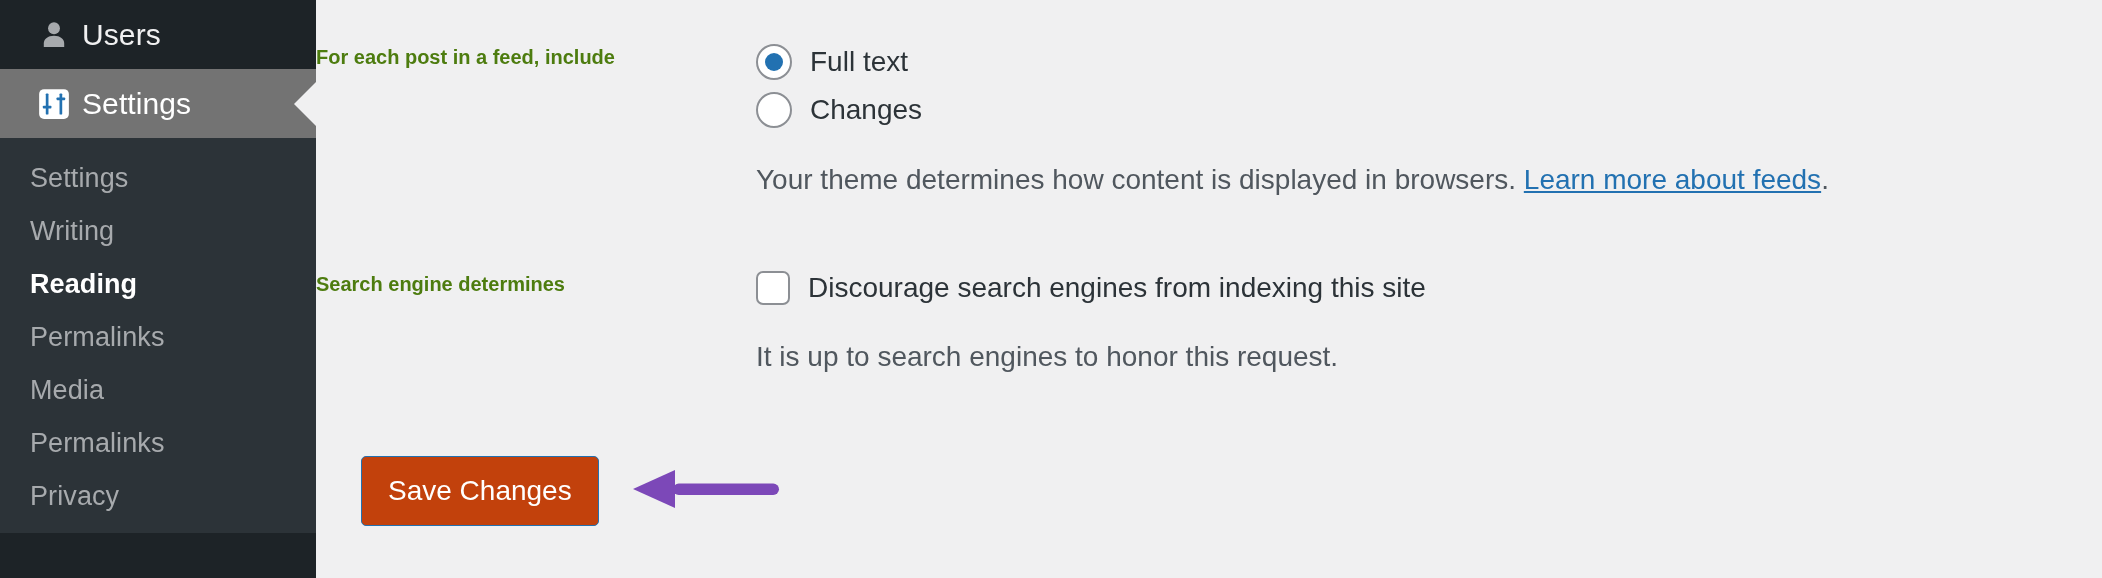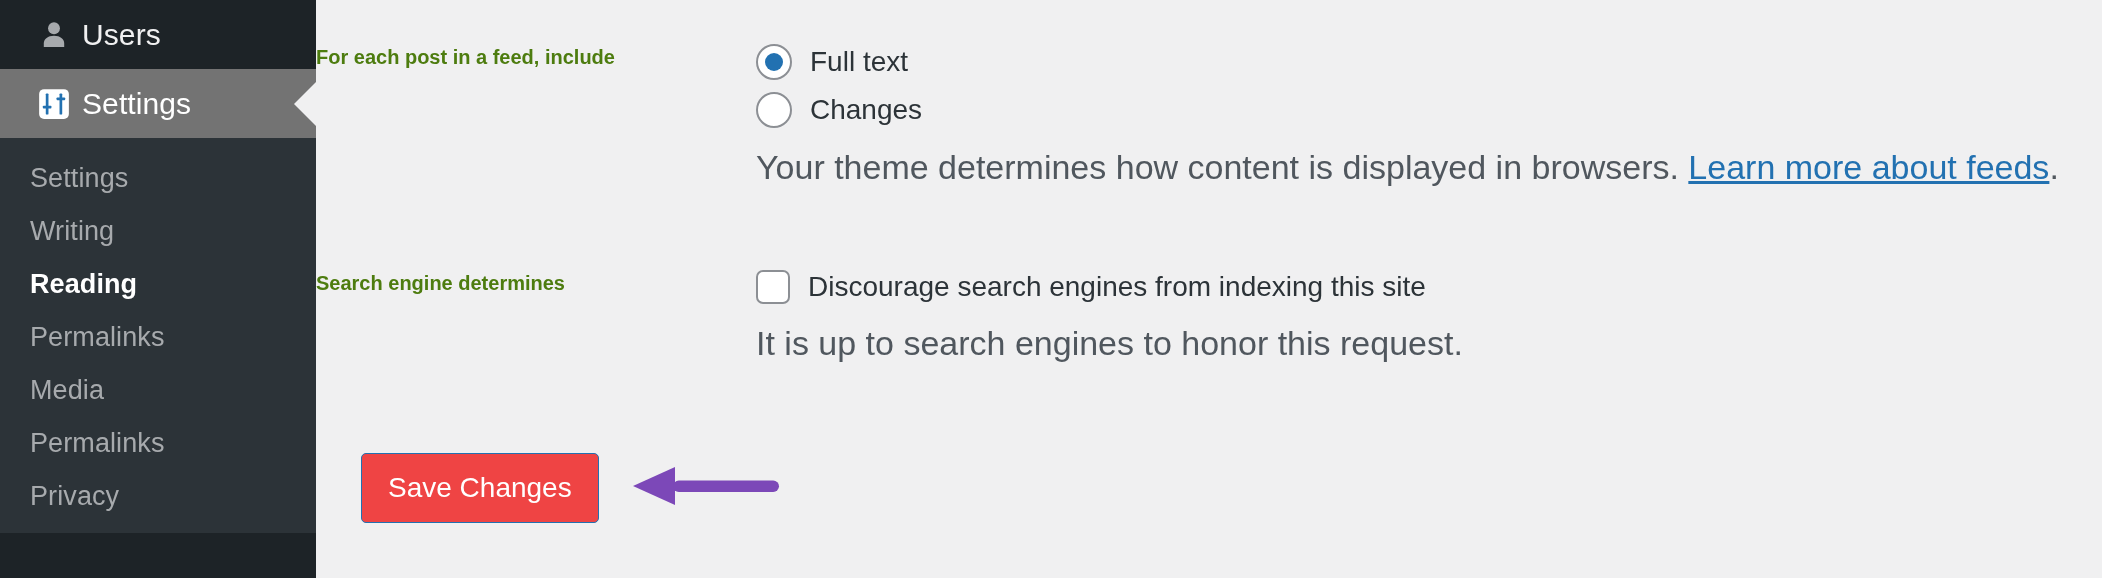--- a/index.html
+++ b/index.html
@@ -173,24 +173,24 @@
     margin-right: 18px;
   }
 
   .choice-label {
     font-size: 28px;
     color: #2c3338;
     line-height: 1;
   }
 
   .desc {
-    font-size: 34px;
+    font-size: 28px;
     color: #50575e;
     line-height: 1.4;
-    margin-top: 16px;
+    margin-top: 32px;
   }
 
   .desc a {
     color: #2271b1;
     text-decoration: underline;
   }
 
   .spacer-row td { height: 44px; }
 
   
@@ -198,21 +198,21 @@
     position: relative;
     padding: 0 0 0 45px;
     display: flex;
     align-items: center;
   }
 
   .button-primary {
     display: inline-flex;
     align-items: center;
     justify-content: center;
-    background: #ef4444;
+    background: #c2410c;
     color: #fff;
     font-size: 28px;
     line-height: 1;
     border: 1px solid #2271b1;
     border-radius: 5px;
     padding: 20px 26px;
     box-sizing: border-box;
     cursor: pointer;
     font-family: "Liberation Sans", sans-serif;
   }

